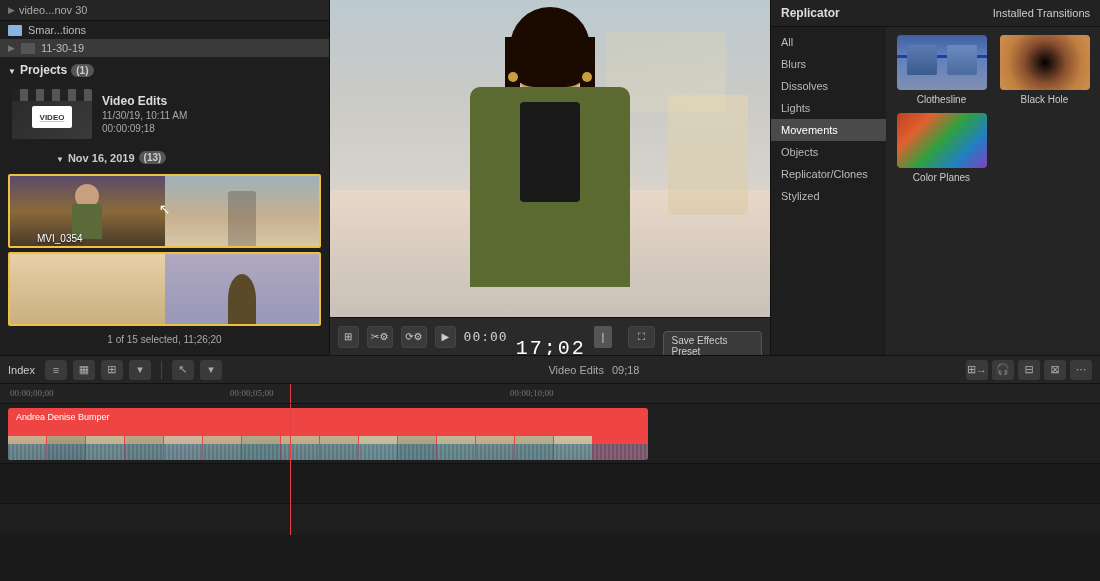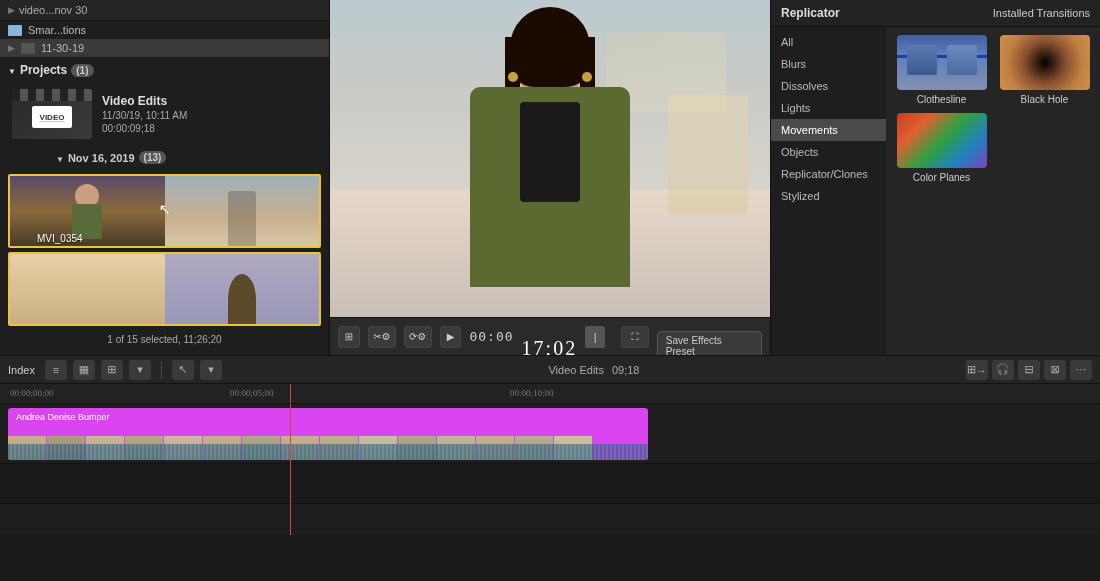--- a/index.html
+++ b/index.html
@@ -268,21 +268,21 @@
     }
 
     .timecode {
       font-family: monospace;
       font-size: 13px;
       color: #ccc;
       letter-spacing: 1px;
     }
 
     .timecode-large {
-      font-family: Liberation Serif, serif;
+      font-family: Liberation Mono, monospace;
       font-size: 20px;
       color: #fff;
       letter-spacing: 2px;
       margin-top: 24px;
     }
 
     .transport-spacer { flex: 1; }
 
     .save-effects-btn {
       background: #3a3a3a;
@@ -364,21 +364,21 @@
     .timeline-track {
       height: 60px;
       position: relative;
       border-bottom: 1px solid #111;
     }
 
     .clip-block {
       position: absolute;
       top: 4px;
       height: 52px;
-      background: #d946ef;
+      background: #ef4444;
       border-radius: 3px;
       overflow: hidden;
       display: flex;
       align-items: center;
     }
 
     .clip-block-label {
       padding: 2px 4px;
       font-size: 9px;
       color: #fff;

